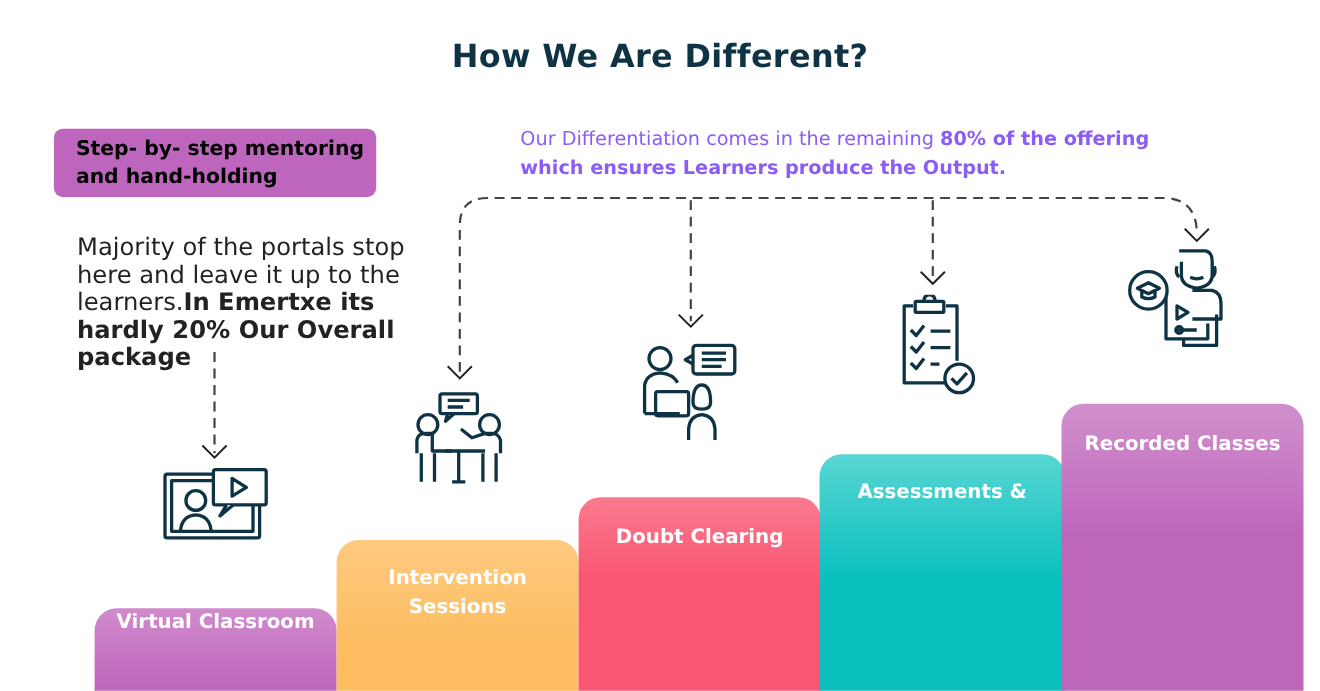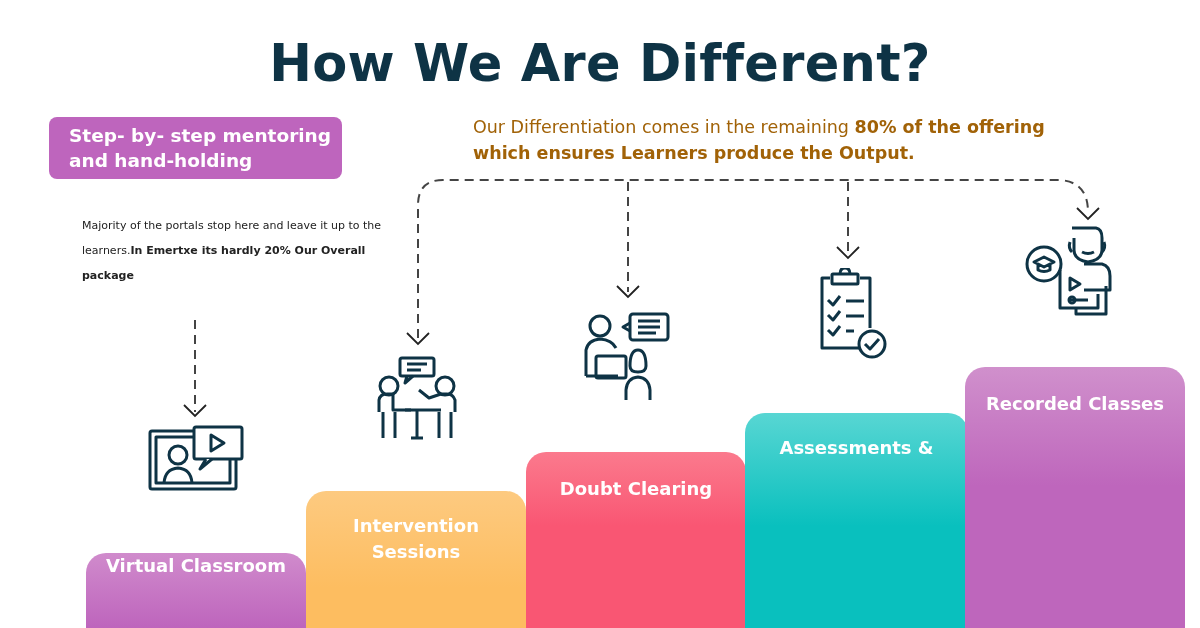--- a/index.html
+++ b/index.html
@@ -1,34 +1,34 @@
 <!DOCTYPE html>
 <html><head>
 <meta charset="utf-8">
 <style>
   * { margin: 0; padding: 0; box-sizing: border-box; }
   html, body { width: 1200px; height: 628px; background: #ffffff; overflow: hidden; }
   body { position: relative; font-family: "DejaVu Sans", "Liberation Sans", sans-serif; color: #222; }
   .title {
     position: absolute; top: 34px; left: 0; width: 1200px; text-align: center;
-    font-size: 51px; font-weight: 600; color: #0e3345; letter-spacing: 0.3px;
+    font-size: 29px; font-weight: 600; color: #0e3345; letter-spacing: 0.3px;
   }
   .badge {
     position: absolute; left: 49px; top: 117px; width: 293px; height: 62px;
-    background: #be65bd; border-radius: 8px; color: #ffffff;
+    background: #be65bd; border-radius: 8px; color: #000000;
     font-size: 18.5px; font-weight: 600; line-height: 25px; padding: 6px 0 0 20px;
   }
   .note-left {
     position: absolute; left: 70px; top: 213px; width: 320px;
-    font-size: 11px; line-height: 25px; color: #222; margin-left: 12px;
+    font-size: 22px; line-height: 25px; color: #222;
   }
   .note-left b, .note-top b { font-weight: 700; }
   .note-top {
     position: absolute; left: 473px; top: 114px; width: 620px;
-    font-size: 17.5px; line-height: 26px; color: #a16207;
+    font-size: 17.5px; line-height: 26px; color: #8b5cf6;
   }
   .connectors { position: absolute; left: 0; top: 0; }
   .bar {
     position: absolute; border-radius: 20px 20px 0 0; color: #fff;
     font-size: 18px; font-weight: 600; text-align: center; line-height: 26px; margin-top: 36px;
   }
   .bar span { display: block; }
   .bar-1 { left: 86px; top: 517px; width: 220px; height: 111px;
     background: linear-gradient(#d08bcc, #bd63bc 70%); padding-top: 0; }
   .bar-2 { left: 306px; top: 455px; width: 220px; height: 138px;

